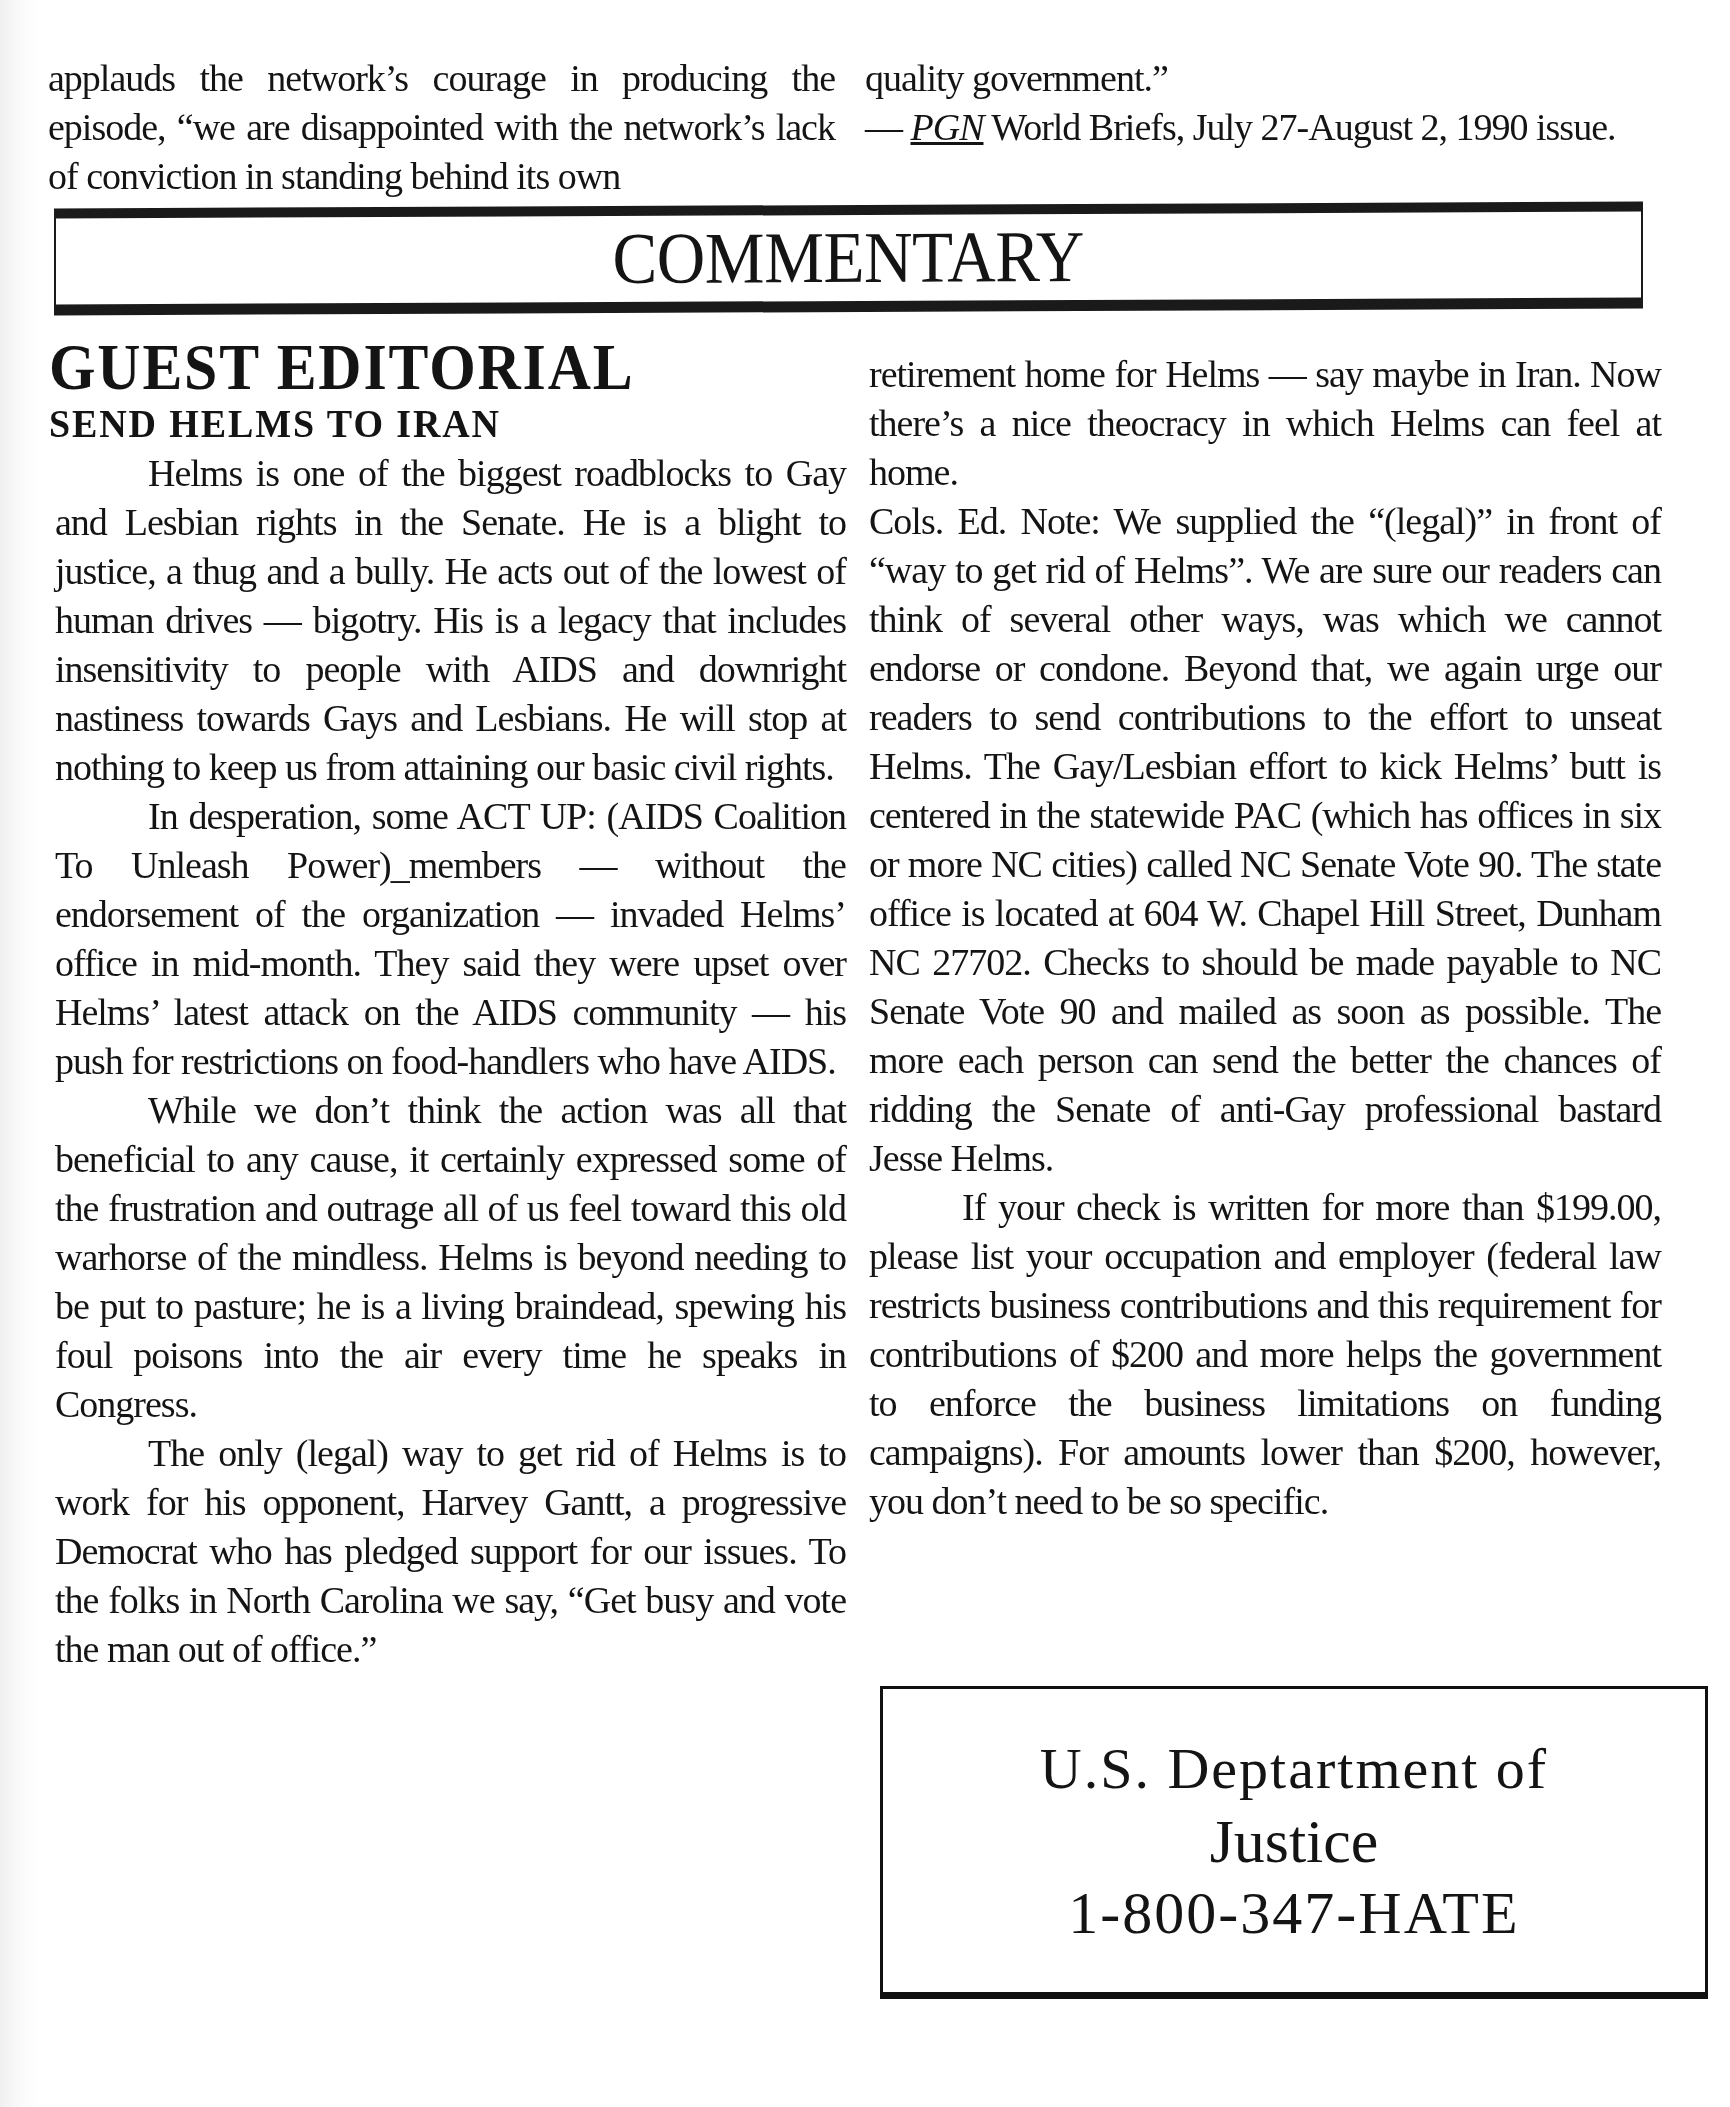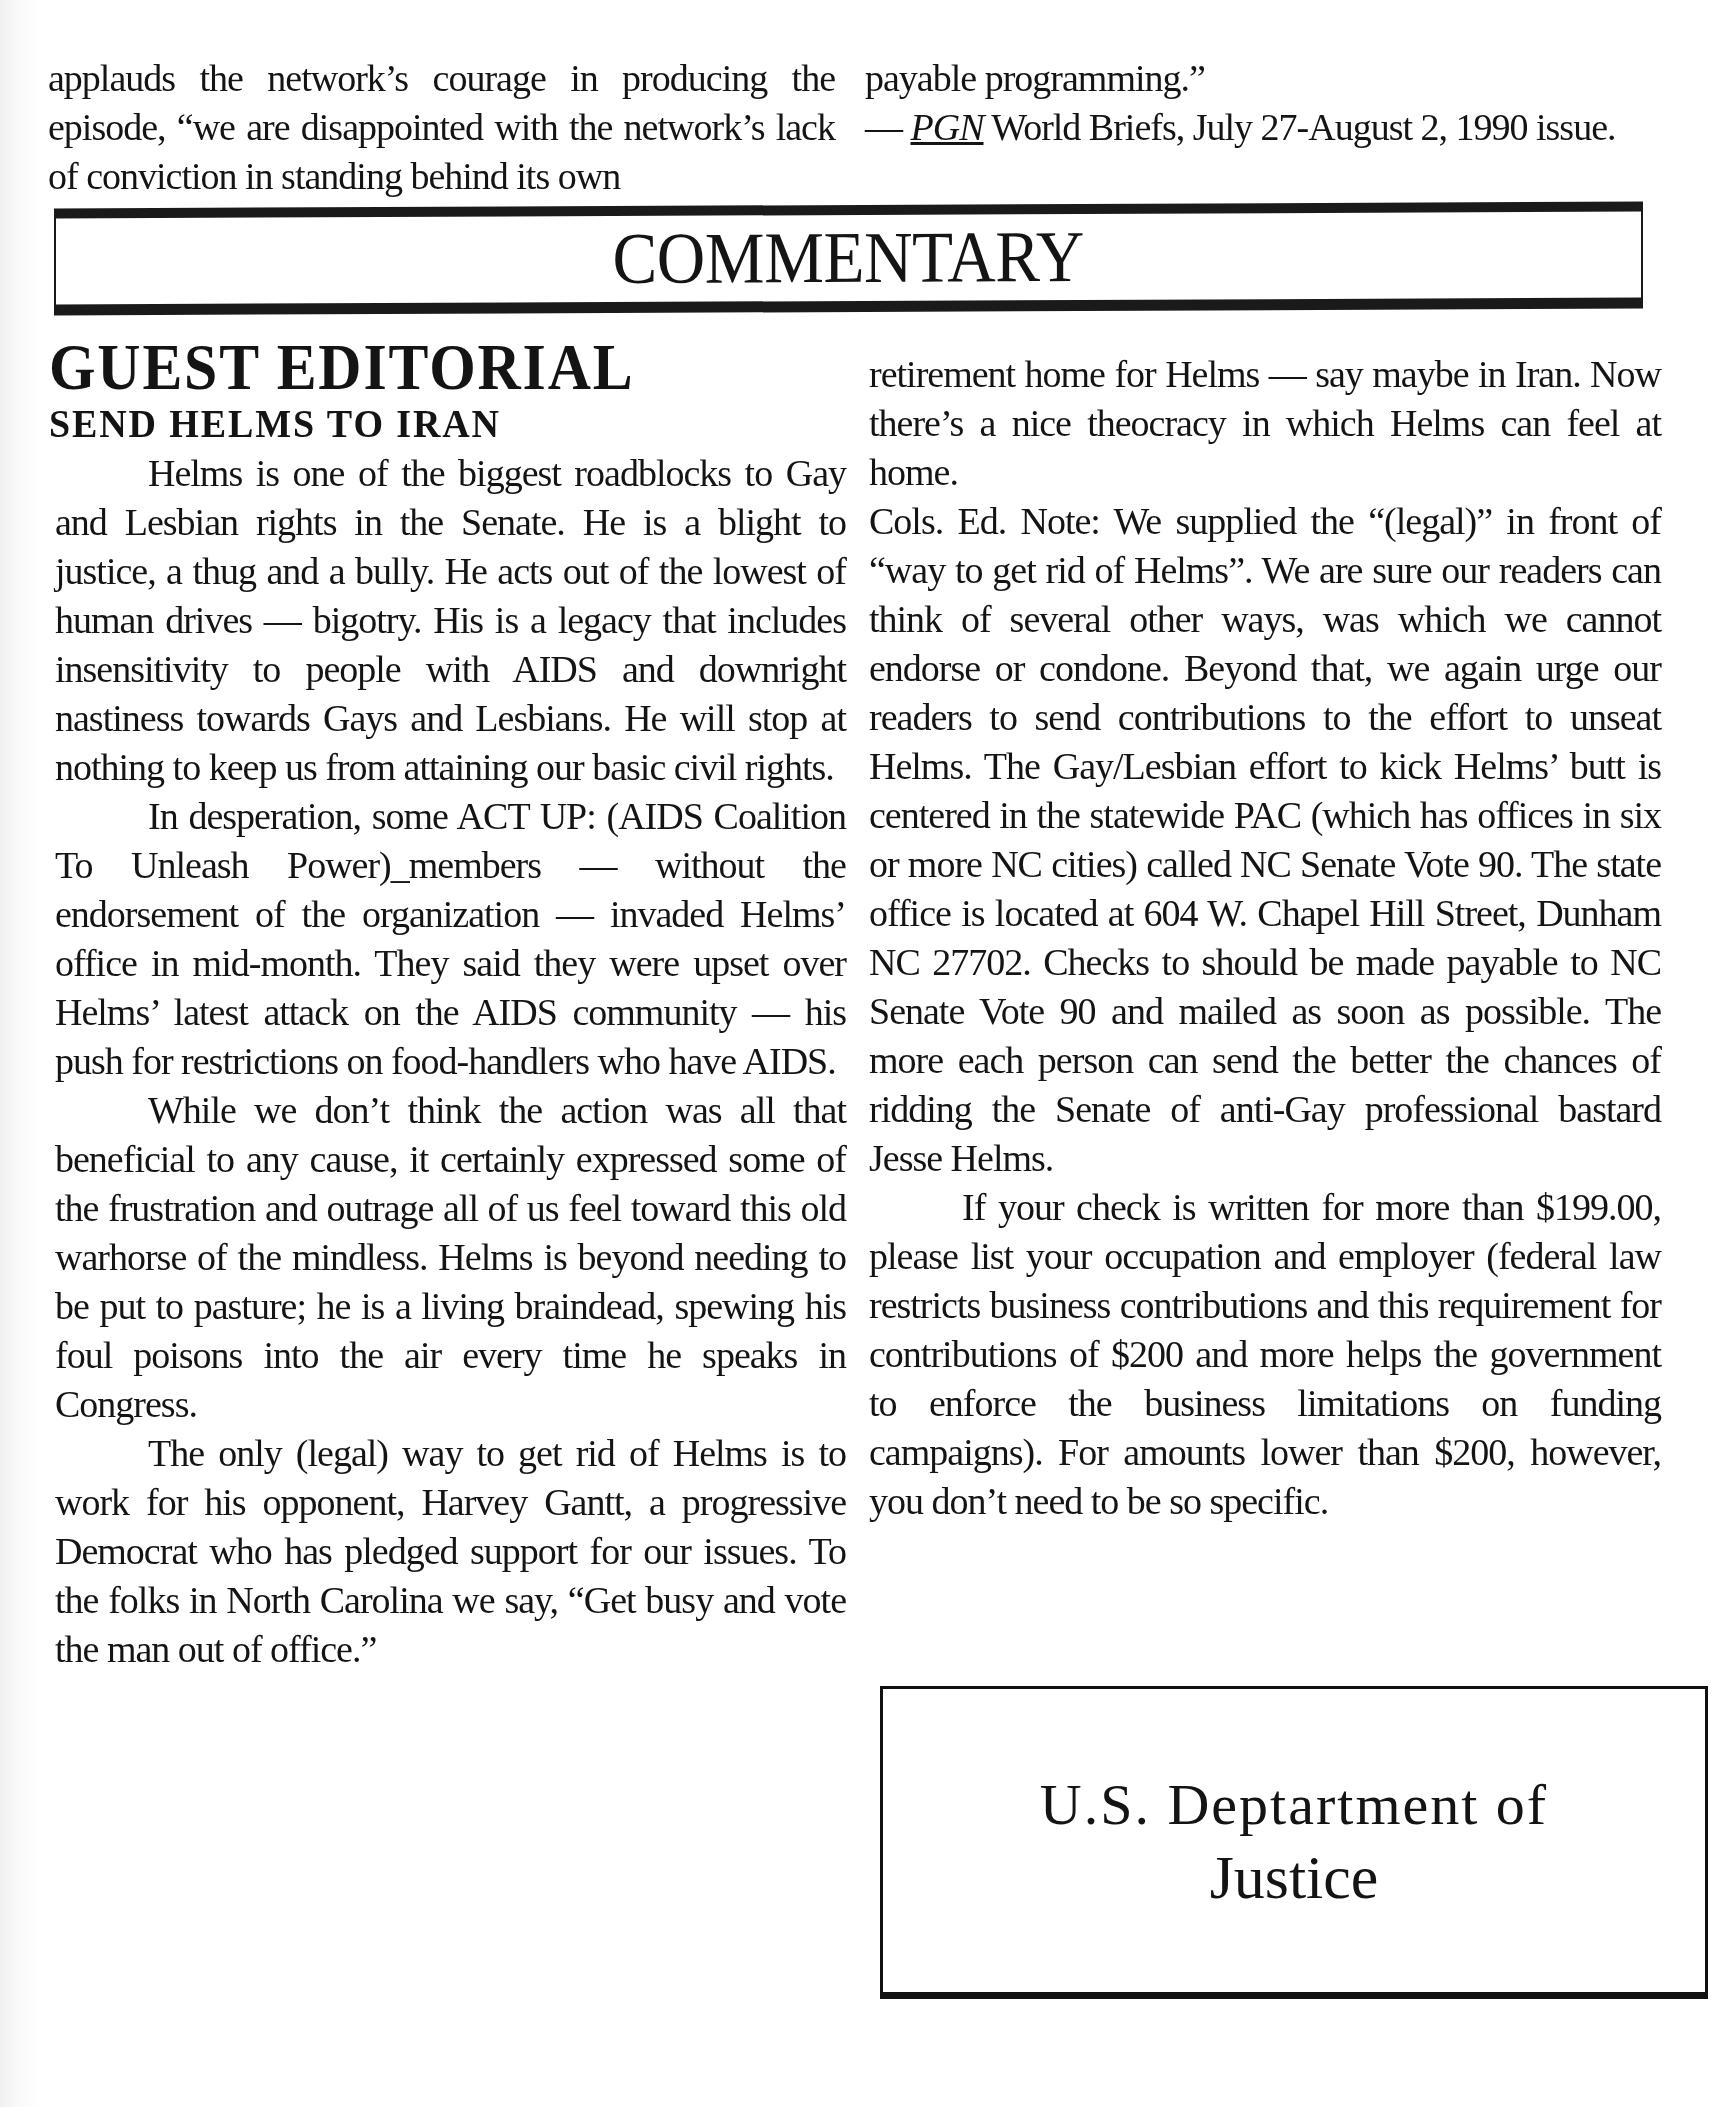--- a/index.html
+++ b/index.html
@@ -62,21 +62,21 @@
   </style>
 </head>
 <body>
 
 <div class="page-edge"></div>
 
 <div class="col top-left">
   <p>applauds the network’s courage in producing the episode, “we are disappointed with the network’s lack of conviction in standing behind its own</p>
 </div>
 <div class="col top-right">
-  <span class="src">payable programming.”</span>
+  <span class="src">quality government.”</span>
   <span><span>— </span><span class="u-it">PGN</span><span>  World Briefs, July 27-August 2, 1990 issue.</span></span>
 </div>
 
 <div class="banner">
   <div class="banner-title">COMMENTARY</div>
 </div>
 
 <div class="h-guest">GUEST EDITORIAL</div>
 <div class="h-send">SEND HELMS TO IRAN</div>
 
@@ -89,14 +89,15 @@
 
 <div class="col right-body">
   <p>retirement home for Helms — say maybe in Iran. Now there’s a nice theocracy in which Helms can feel at home.</p>
   <p>Cols. Ed. Note: We supplied the “(legal)” in front of “way to get rid of Helms”. We are sure our readers can think of several other ways, was which we cannot  endorse or condone.   Beyond that, we again urge our readers to send contributions to the effort to unseat Helms. The Gay/Lesbian effort to kick Helms’ butt is centered in the statewide PAC (which has offices in six or more NC cities) called NC Senate Vote 90. The state office is located at 604 W. Chapel Hill Street, Dunham NC 27702. Checks to should be made payable to NC Senate Vote 90 and mailed as soon as possible. The more each person can send the better the chances of ridding the Senate of anti-Gay professional bastard Jesse Helms.</p>
   <p class="indent">If your check is written for more than $199.00, please list your occupation and employer (federal law restricts business contributions and this requirement for contributions of $200 and more helps the government to enforce the business limitations on funding campaigns). For amounts lower than $200, however, you don’t need to be so specific.</p>
 </div>
 
 <div class="hotline-box">
   <div class="hl-1">U.S.  Deptartment  of</div>
   <div class="hl-2">Justice</div>
+  <div class="hl-4">1-800-347-HATE</div>
 </div>
 
 
 </body></html>

